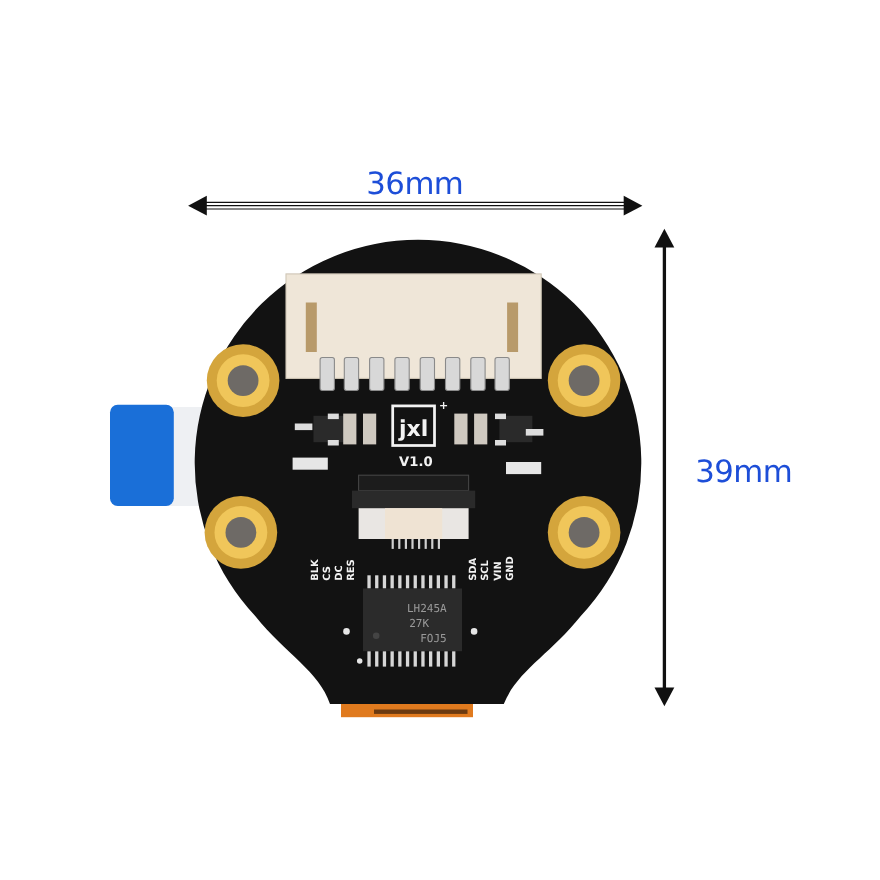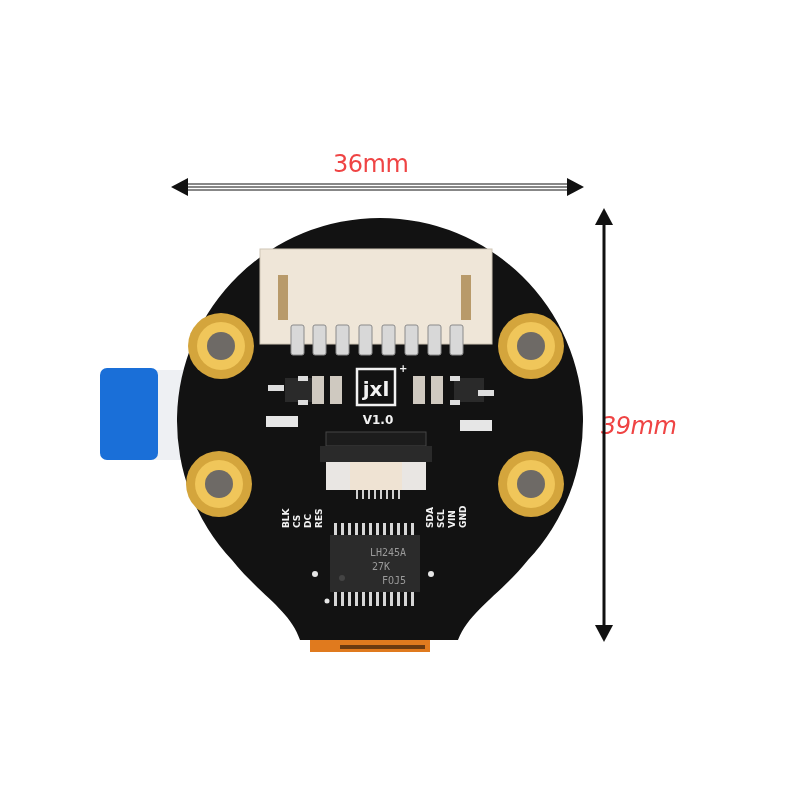--- a/index.html
+++ b/index.html
@@ -1,27 +1,27 @@
 <!DOCTYPE html>
 <html><head>
   <meta charset="utf-8">
   <style>
     html, body { margin:0; padding:0; background:#ffffff; }
     body { width:800px; height:800px; position:relative; overflow:hidden; font-family:"DejaVu Sans", sans-serif; }
-    .dim-label { position:absolute; font-family:"DejaVu Sans", sans-serif; font-size:24px; color:#ef4444; letter-spacing:-0.5px; }
+    .dim-label { position:absolute; font-family:"DejaVu Sans", sans-serif; font-size:28px; color:#1d4ed8; letter-spacing:-0.5px; }
     .board-svg { position:absolute; left:0; top:0; }
     .silk { font-family:"DejaVu Sans", sans-serif; font-weight:bold; fill:#f2f2f2; }
     .chip-text { font-family:"DejaVu Sans Mono", monospace; fill:#9a9a9a; }
   </style>
 </head>
 <body>
 
 <div class="dim-label" style="left:333px; top:150px;">36mm</div>
 
-<div class="dim-label" style="left:601px; top:412px;font-style:italic;">39mm</div>
+<div class="dim-label" style="left:632px; top:412px;">39mm</div>
 
 <svg class="board-svg" width="800" height="800" viewBox="0 0 800 800">
 
   <g>
     <line x1="186" y1="184" x2="570" y2="184" stroke="#111" stroke-width="1"></line>
     <line x1="186" y1="187" x2="570" y2="187" stroke="#111" stroke-width="1.2"></line>
     <line x1="186" y1="190" x2="570" y2="190" stroke="#111" stroke-width="1"></line>
     <polygon points="171,187 188,178 188,196" fill="#111"></polygon>
     <polygon points="584,187 567,178 567,196" fill="#111"></polygon>
   </g>

